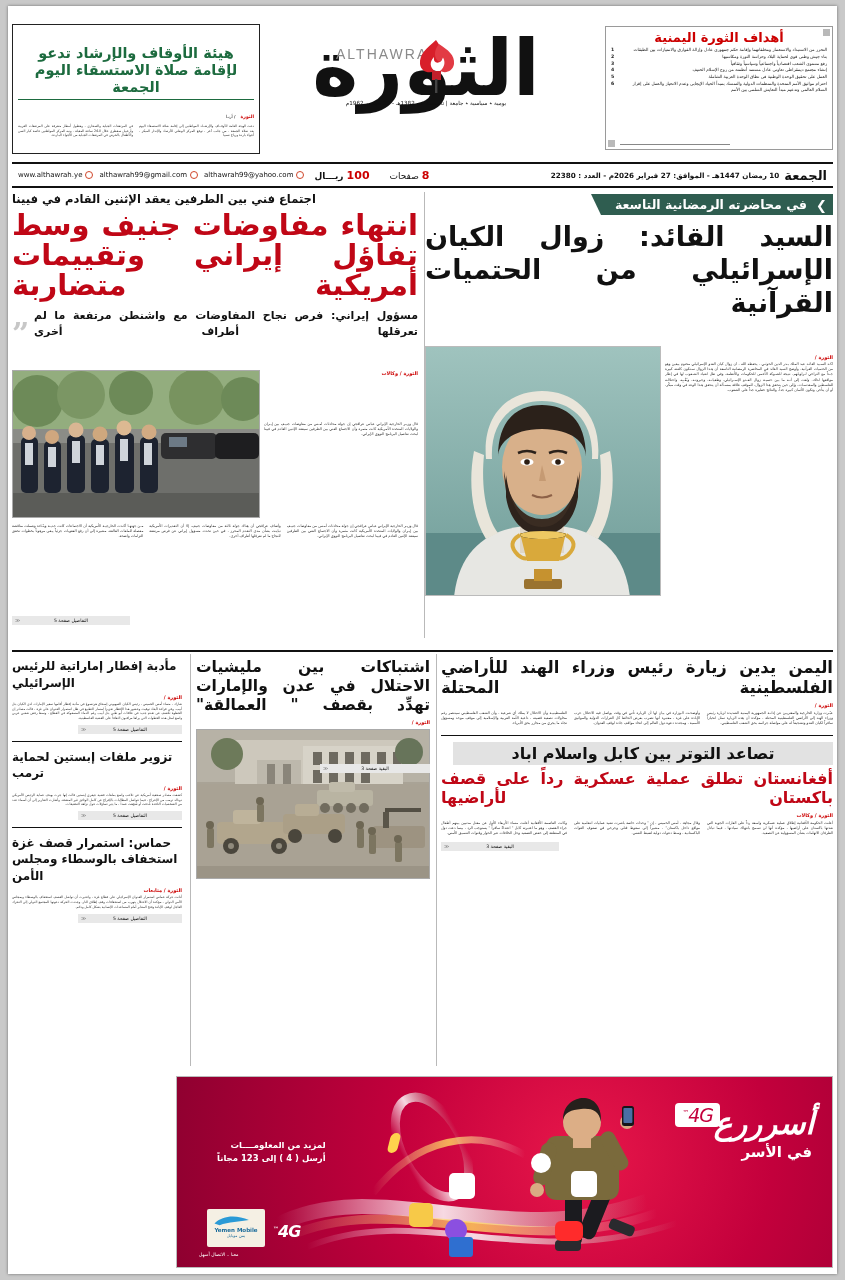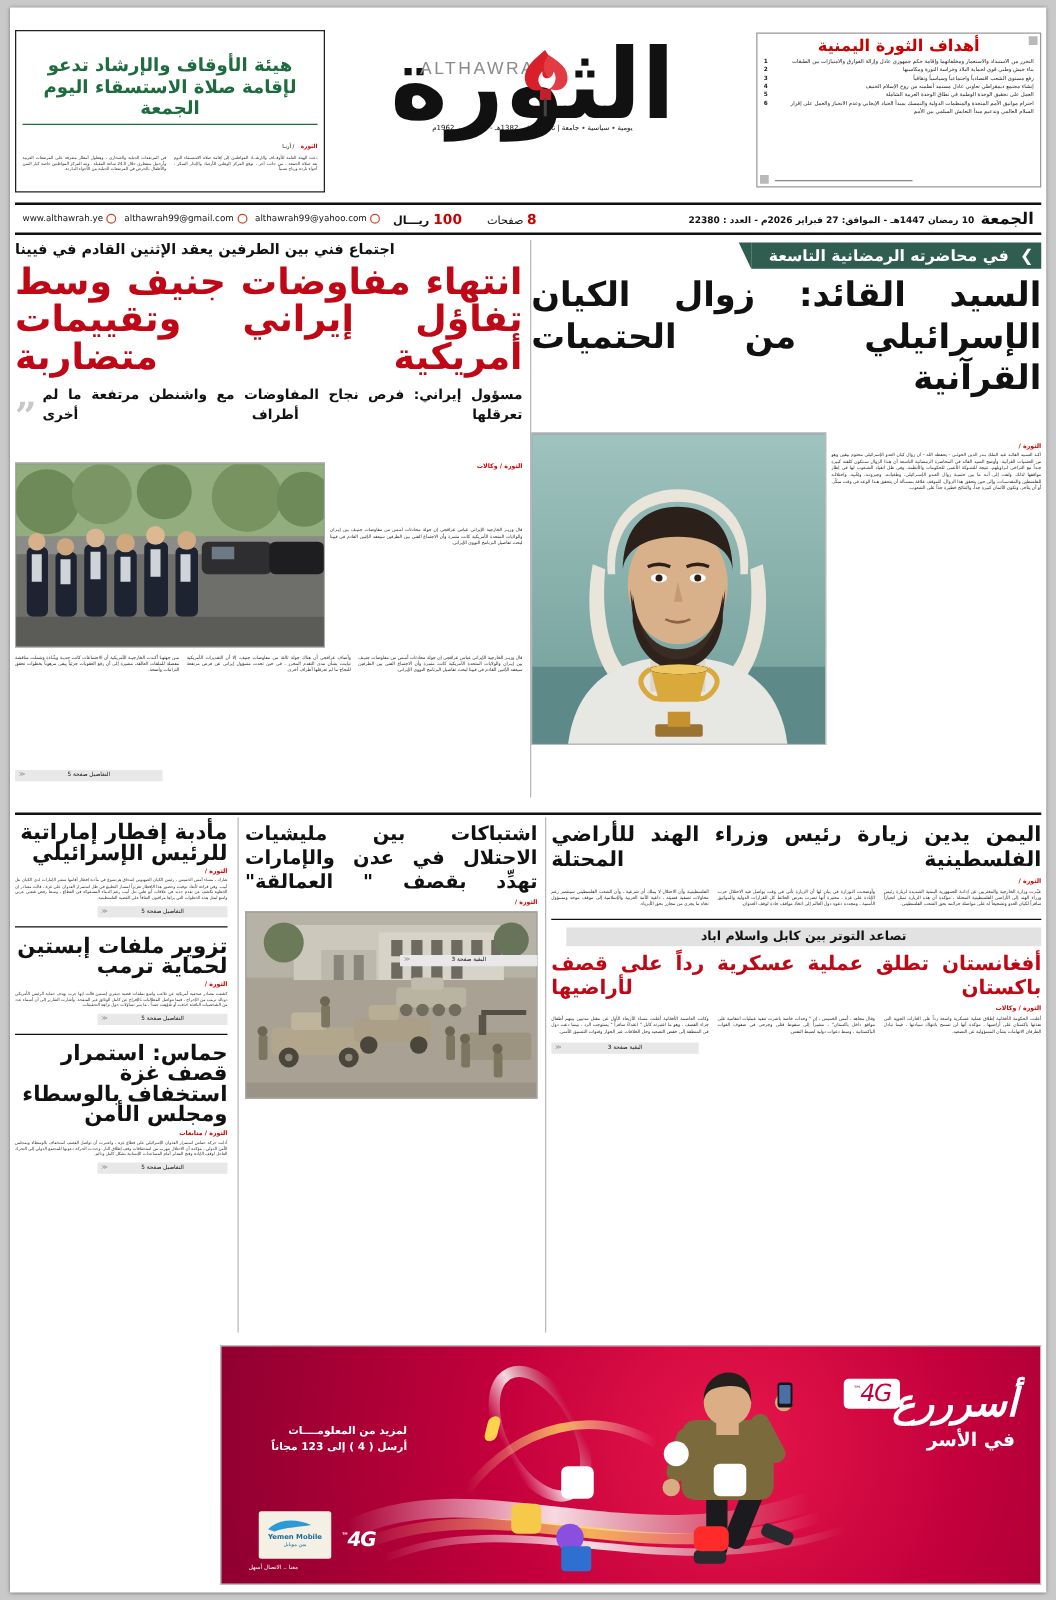--- a/index.html
+++ b/index.html
@@ -147,29 +147,29 @@
   }
   .details-bar .arrow{ position:absolute; left:3px; top:1px; color:#888; font-size:5px;}
 
   
   .mid { position:absolute; left:4px; top:644px; width:821px; height:420px; }
   .h2-blk {
     font-size:16.5px; font-weight:bold; color:#111; direction:rtl; line-height:20px;
     text-align:justify; text-align-last:justify; letter-spacing:-.3px;
   }
   .h2-sm {
-    font-size:17px; font-weight:bold; color:#111; direction:rtl; line-height:16.5px;
-    text-align:right; letter-spacing:-.2px;
+    font-size:12px; font-weight:bold; color:#111; direction:rtl; line-height:16.5px;
+    text-align:left; letter-spacing:-.2px;
   }
   .h2-red {
     font-size:16px; font-weight:bold; color:#c00716; direction:rtl; line-height:19.5px;
     text-align:justify; text-align-last:justify; letter-spacing:-.3px;
   }
   .sub-grey {
-    background:#e2e2e2; font-size:10px; font-weight:bold; color:#111; direction:rtl;
+    background:#e2e2e2; font-size:16px; font-weight:bold; color:#111; direction:rtl;
     text-align:center; padding:2px 4px;margin-left:12px;
   }
 
   .photo-aden { width:100%; height:150px; border:1px solid #aaa; background:#9a958c; }
 
   
   .ad {
     position:absolute; left:168px; top:1070px; width:657px; height:192px;
     background:radial-gradient(circle at 62% 42%, #e8174a 0%, #c3003c 45%, #8e0030 100%);
     border:1px solid #bbb; overflow:hidden;

